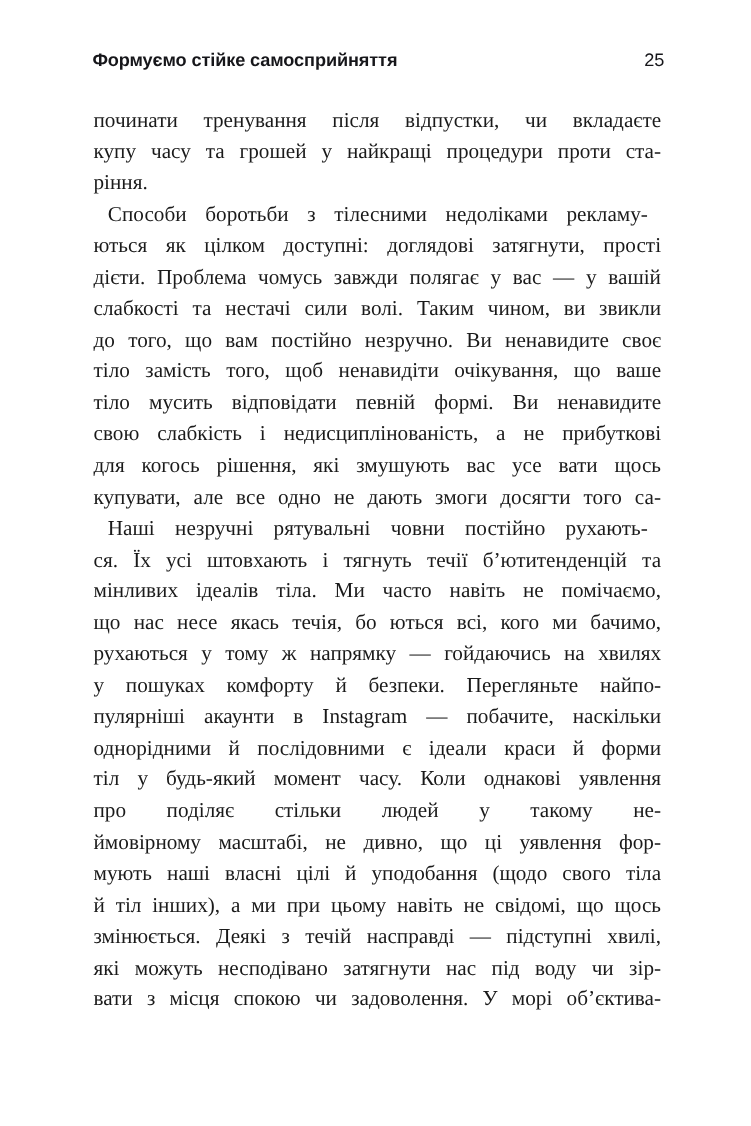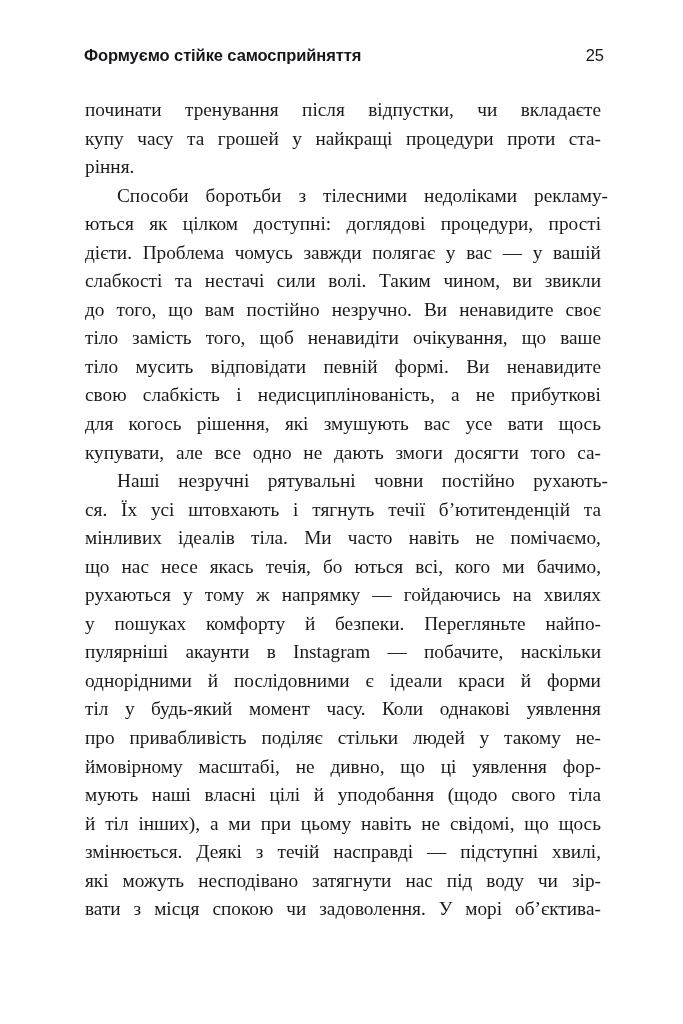--- a/index.html
+++ b/index.html
@@ -81,21 +81,21 @@
   .tline.last {
     display: block;
   }
 
   
   .tline.indent {
     padding-left: 25px;
   }
   .tline.just.indent {
     width: 491px;
-    margin-left: 32px;
+    margin-left: 13px;
     padding-left: 0;
   }
 </style>
 </head>
 <body>
 
 <div class="page">
 
   <div class="running-head">
     <span class="running-head-title">Формуємо стійке самосприйняття</span>
@@ -103,41 +103,41 @@
   </div>
 
   <div class="textblock" id="textblock">
       <div class="para">
         <div class="tline just"><span class="w">починати</span><span class="w">тренування</span><span class="w">після</span><span class="w">відпустки,</span><span class="w">чи</span><span class="w">вкладаєте</span></div>
         <div class="tline just"><span class="w">купу</span><span class="w">часу</span><span class="w">та</span><span class="w">грошей</span><span class="w">у</span><span class="w">найкращі</span><span class="w">процедури</span><span class="w">проти</span><span class="w">ста-</span></div>
         <div class="tline last">ріння.</div>
       </div>
       <div class="para">
         <div class="tline just indent"><span class="w">Способи</span><span class="w">боротьби</span><span class="w">з</span><span class="w">тілесними</span><span class="w">недоліками</span><span class="w">рекламу-</span></div>
-        <div class="tline just"><span class="w">ються</span><span class="w">як</span><span class="w">цілком</span><span class="w">доступні:</span><span class="w">доглядові</span><span class="w">процедури,</span><span class="w">прості</span></div>
+        <div class="tline just"><span class="w">ються</span><span class="w">як</span><span class="w">цілком</span><span class="w">доступні:</span><span class="w">доглядові</span><span class="w">затягнути,</span><span class="w">прості</span></div>
         <div class="tline just"><span class="w">дієти.</span><span class="w">Проблема</span><span class="w">чомусь</span><span class="w">завжди</span><span class="w">полягає</span><span class="w">у</span><span class="w">вас</span><span class="w">—</span><span class="w">у</span><span class="w">вашій</span></div>
         <div class="tline just"><span class="w">слабкості</span><span class="w">та</span><span class="w">нестачі</span><span class="w">сили</span><span class="w">волі.</span><span class="w">Таким</span><span class="w">чином,</span><span class="w">ви</span><span class="w">звикли</span></div>
         <div class="tline just"><span class="w">до</span><span class="w">того,</span><span class="w">що</span><span class="w">вам</span><span class="w">постійно</span><span class="w">незручно.</span><span class="w">Ви</span><span class="w">ненавидите</span><span class="w">своє</span></div>
         <div class="tline just"><span class="w">тіло</span><span class="w">замість</span><span class="w">того,</span><span class="w">щоб</span><span class="w">ненавидіти</span><span class="w">очікування,</span><span class="w">що</span><span class="w">ваше</span></div>
         <div class="tline just"><span class="w">тіло</span><span class="w">мусить</span><span class="w">відповідати</span><span class="w">певній</span><span class="w">формі.</span><span class="w">Ви</span><span class="w">ненавидите</span></div>
         <div class="tline just"><span class="w">свою</span><span class="w">слабкість</span><span class="w">і</span><span class="w">недисциплінованість,</span><span class="w">а</span><span class="w">не</span><span class="w">прибуткові</span></div>
         <div class="tline just"><span class="w">для</span><span class="w">когось</span><span class="w">рішення,</span><span class="w">які</span><span class="w">змушують</span><span class="w">вас</span><span class="w">усе</span><span class="w">вати</span><span class="w">щось</span></div>
         <div class="tline just"><span class="w">купувати,</span><span class="w">але</span><span class="w">все</span><span class="w">одно</span><span class="w">не</span><span class="w">дають</span><span class="w">змоги</span><span class="w">досягти</span><span class="w">того</span><span class="w">са-</span></div>
       </div>
       <div class="para">
         <div class="tline just indent"><span class="w">Наші</span><span class="w">незручні</span><span class="w">рятувальні</span><span class="w">човни</span><span class="w">постійно</span><span class="w">рухають-</span></div>
         <div class="tline just"><span class="w">ся.</span><span class="w">Їх</span><span class="w">усі</span><span class="w">штовхають</span><span class="w">і</span><span class="w">тягнуть</span><span class="w">течії</span><span class="w">б’ютитенденцій</span><span class="w">та</span></div>
         <div class="tline just"><span class="w">мінливих</span><span class="w">ідеалів</span><span class="w">тіла.</span><span class="w">Ми</span><span class="w">часто</span><span class="w">навіть</span><span class="w">не</span><span class="w">помічаємо,</span></div>
         <div class="tline just"><span class="w">що</span><span class="w">нас</span><span class="w">несе</span><span class="w">якась</span><span class="w">течія,</span><span class="w">бо</span><span class="w">ються</span><span class="w">всі,</span><span class="w">кого</span><span class="w">ми</span><span class="w">бачимо,</span></div>
         <div class="tline just"><span class="w">рухаються</span><span class="w">у</span><span class="w">тому</span><span class="w">ж</span><span class="w">напрямку</span><span class="w">—</span><span class="w">гойдаючись</span><span class="w">на</span><span class="w">хвилях</span></div>
         <div class="tline just"><span class="w">у</span><span class="w">пошуках</span><span class="w">комфорту</span><span class="w">й</span><span class="w">безпеки.</span><span class="w">Перегляньте</span><span class="w">найпо-</span></div>
         <div class="tline just"><span class="w">пулярніші</span><span class="w">акаунти</span><span class="w">в</span><span class="w">Instagram</span><span class="w">—</span><span class="w">побачите,</span><span class="w">наскільки</span></div>
         <div class="tline just"><span class="w">однорідними</span><span class="w">й</span><span class="w">послідовними</span><span class="w">є</span><span class="w">ідеали</span><span class="w">краси</span><span class="w">й</span><span class="w">форми</span></div>
         <div class="tline just"><span class="w">тіл</span><span class="w">у</span><span class="w">будь-який</span><span class="w">момент</span><span class="w">часу.</span><span class="w">Коли</span><span class="w">однакові</span><span class="w">уявлення</span></div>
-        <div class="tline just"><span class="w">про</span><span class="w">привабливість</span><span class="w">поділяє</span><span class="w">стільки</span><span class="w">людей</span><span class="w">у</span><span class="w">такому</span><span class="w">не-</span></div>
+        <div class="tline just"><span class="w">про</span><span class="w">поділяє</span><span class="w">стільки</span><span class="w">людей</span><span class="w">у</span><span class="w">такому</span><span class="w">не-</span></div>
         <div class="tline just"><span class="w">ймовірному</span><span class="w">масштабі,</span><span class="w">не</span><span class="w">дивно,</span><span class="w">що</span><span class="w">ці</span><span class="w">уявлення</span><span class="w">фор-</span></div>
         <div class="tline just"><span class="w">мують</span><span class="w">наші</span><span class="w">власні</span><span class="w">цілі</span><span class="w">й</span><span class="w">уподобання</span><span class="w">(щодо</span><span class="w">свого</span><span class="w">тіла</span></div>
         <div class="tline just"><span class="w">й</span><span class="w">тіл</span><span class="w">інших),</span><span class="w">а</span><span class="w">ми</span><span class="w">при</span><span class="w">цьому</span><span class="w">навіть</span><span class="w">не</span><span class="w">свідомі,</span><span class="w">що</span><span class="w">щось</span></div>
         <div class="tline just"><span class="w">змінюється.</span><span class="w">Деякі</span><span class="w">з</span><span class="w">течій</span><span class="w">насправді</span><span class="w">—</span><span class="w">підступні</span><span class="w">хвилі,</span></div>
         <div class="tline just"><span class="w">які</span><span class="w">можуть</span><span class="w">несподівано</span><span class="w">затягнути</span><span class="w">нас</span><span class="w">під</span><span class="w">воду</span><span class="w">чи</span><span class="w">зір-</span></div>
         <div class="tline just"><span class="w">вати</span><span class="w">з</span><span class="w">місця</span><span class="w">спокою</span><span class="w">чи</span><span class="w">задоволення.</span><span class="w">У</span><span class="w">морі</span><span class="w">об’єктива-</span></div>
       </div>
     </div>
 
 </div>

